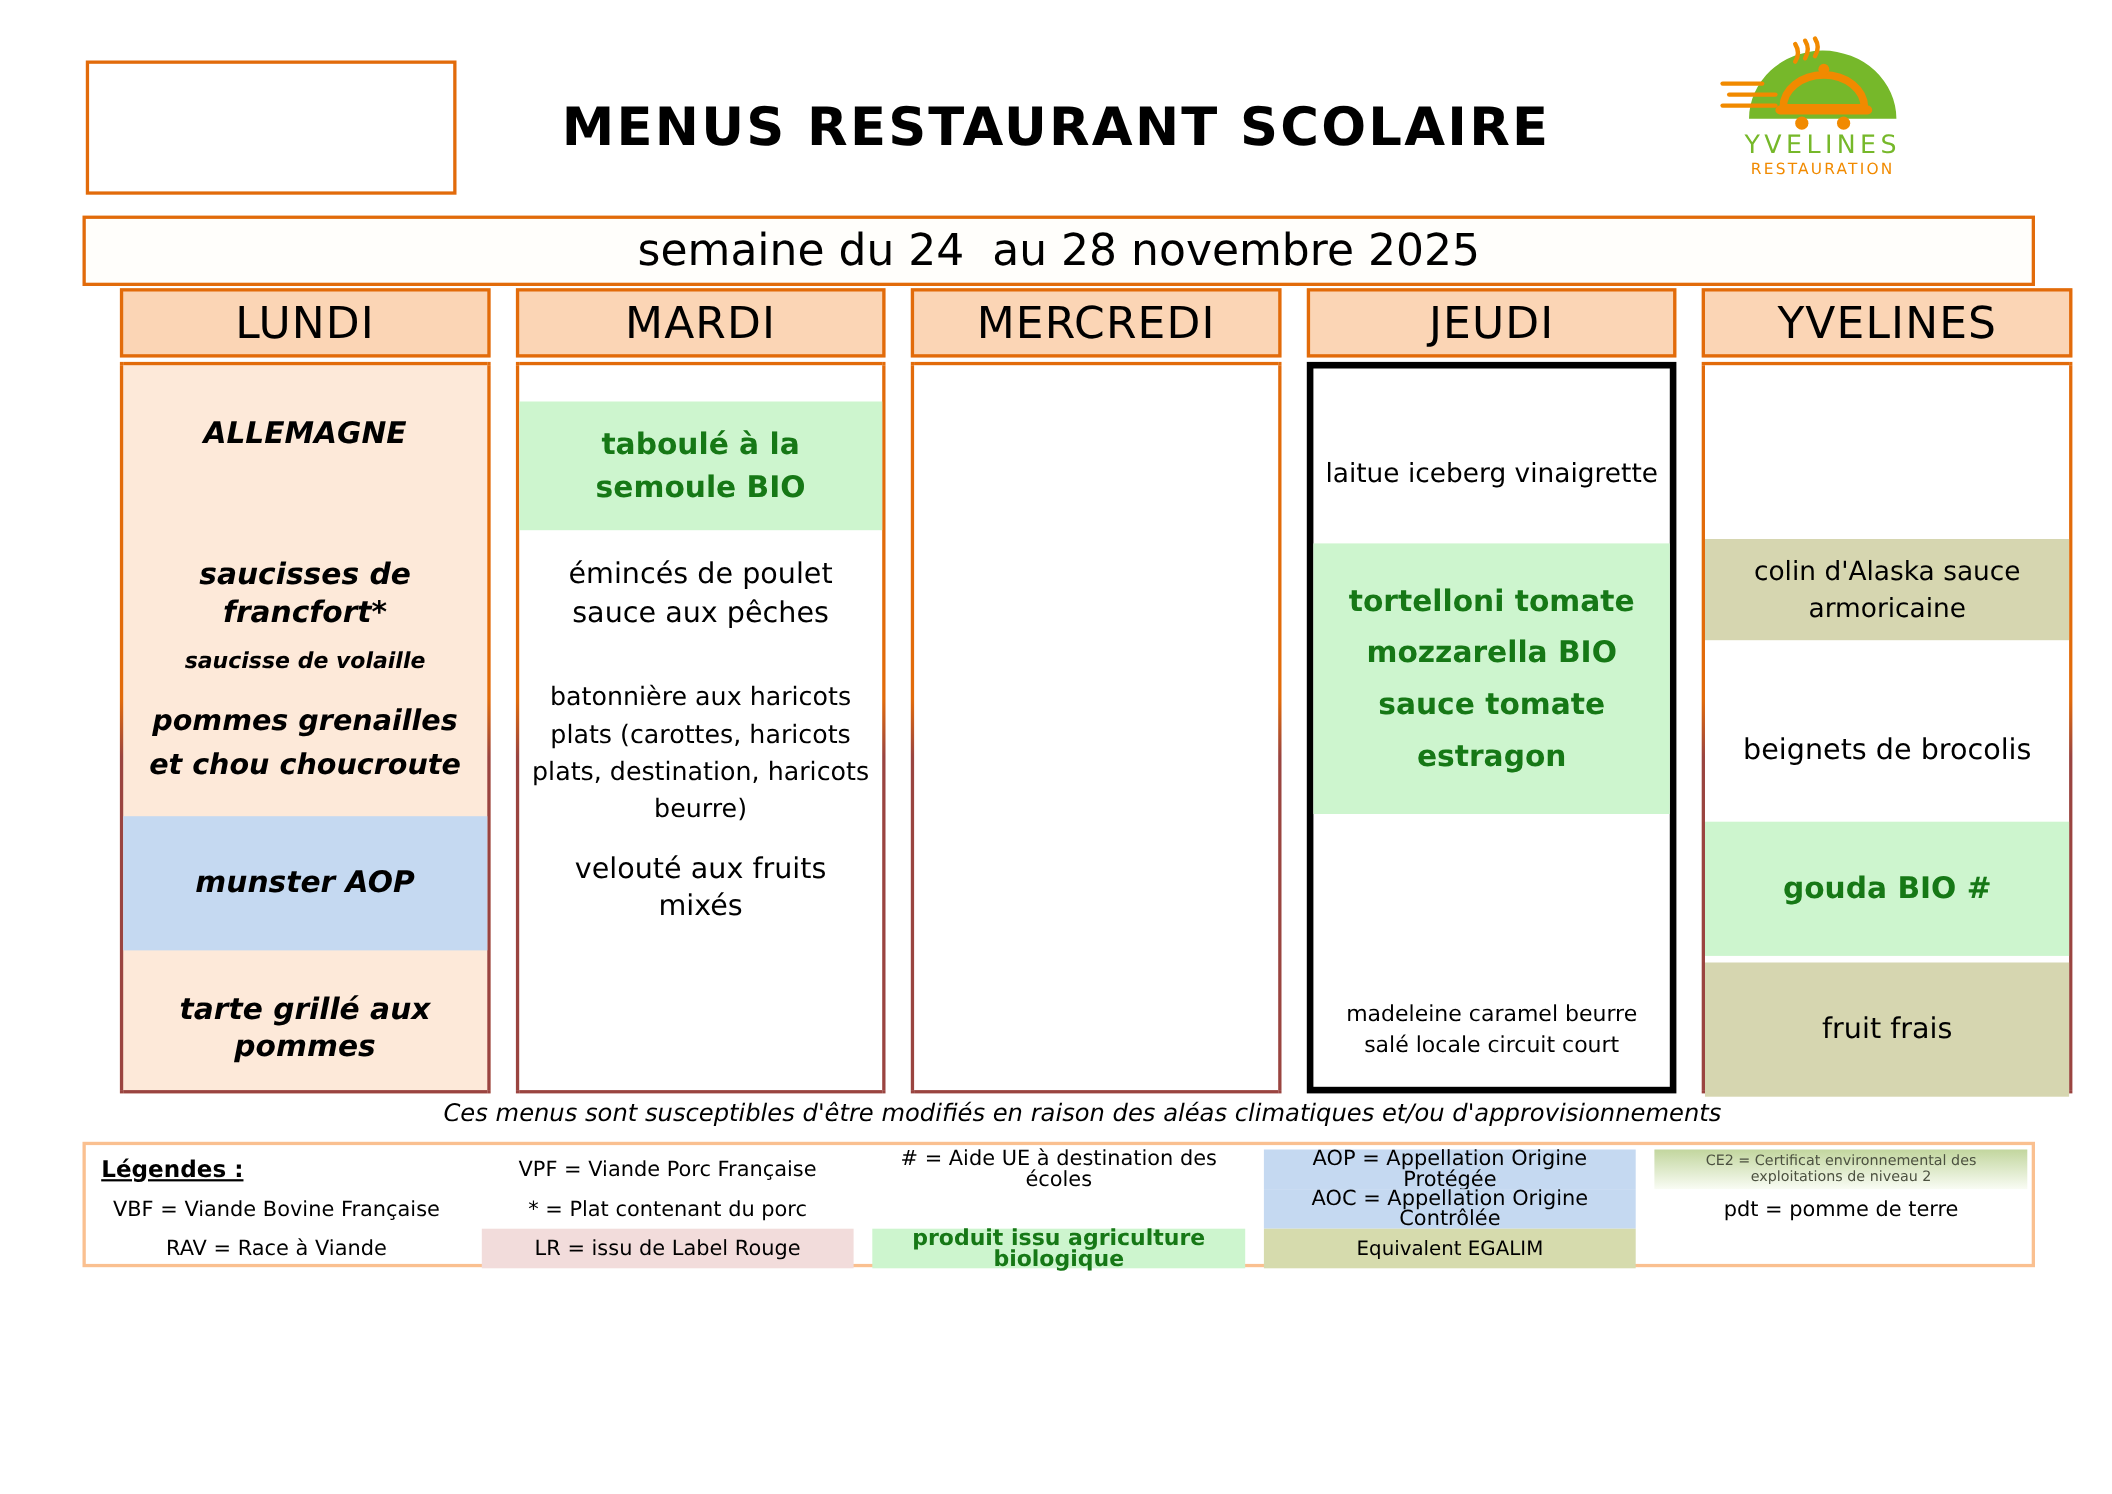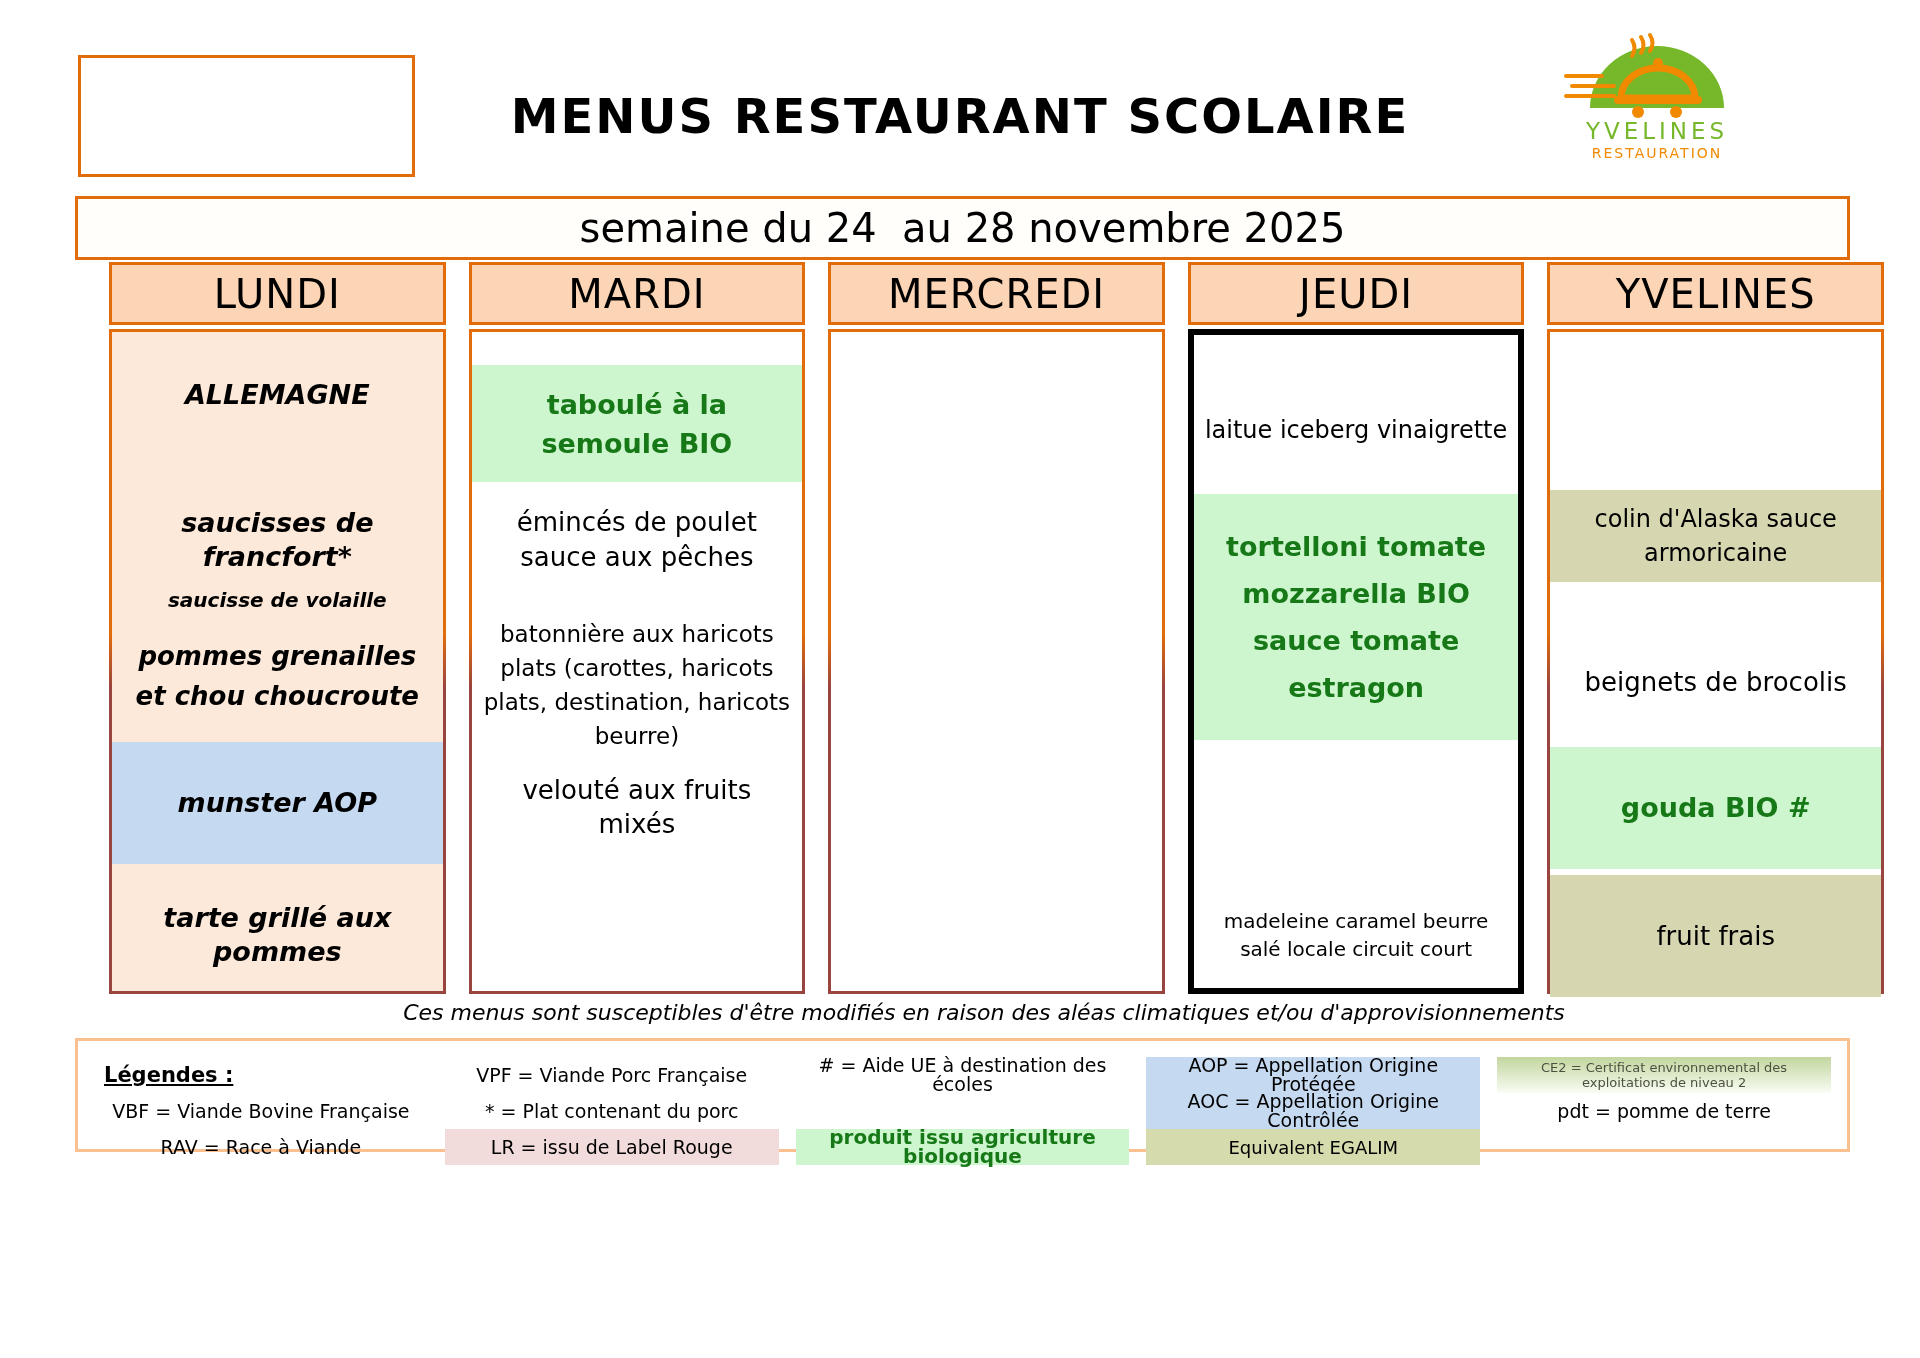--- a/index.html
+++ b/index.html
@@ -77,21 +77,21 @@
   
   .disclaimer{
     position:absolute;left:0;top:1000px;width:1920px;text-align:center;
     font-style:italic;font-size:22px;padding-left:24px;
   }
   
   .legend{
     position:absolute;left:75px;top:1038px;width:1775px;height:114px;
     border:3px solid var(--legend_border,#FAC090);box-sizing:border-box;background:#fff;
     display:grid;grid-template-columns:repeat(5,1fr);column-gap:17px;
-    grid-auto-rows:36px;padding:16px;
+    grid-auto-rows:36px;padding:4px;
   }
   .lg-cell{
     display:flex;align-items:center;justify-content:center;text-align:center;
     font-size:19px;line-height:19px;box-sizing:border-box;padding:0 4px;
   }
   .lg-head{justify-content:flex-start;font-weight:700;text-decoration:underline;font-size:21px;padding-left:10px;}
   .lg-pink{background:var(--pink,#F2DCDB);}
   .lg-blue{background:var(--blue,#C5D9F1);}
   .lg-olive{background:var(--legend_olive,#D6DBAD);font-size:18px;}
   .lg-mint{background:var(--mint,#CDF5CE);color:var(--green_text,#167816);font-weight:700;font-size:20px;}

